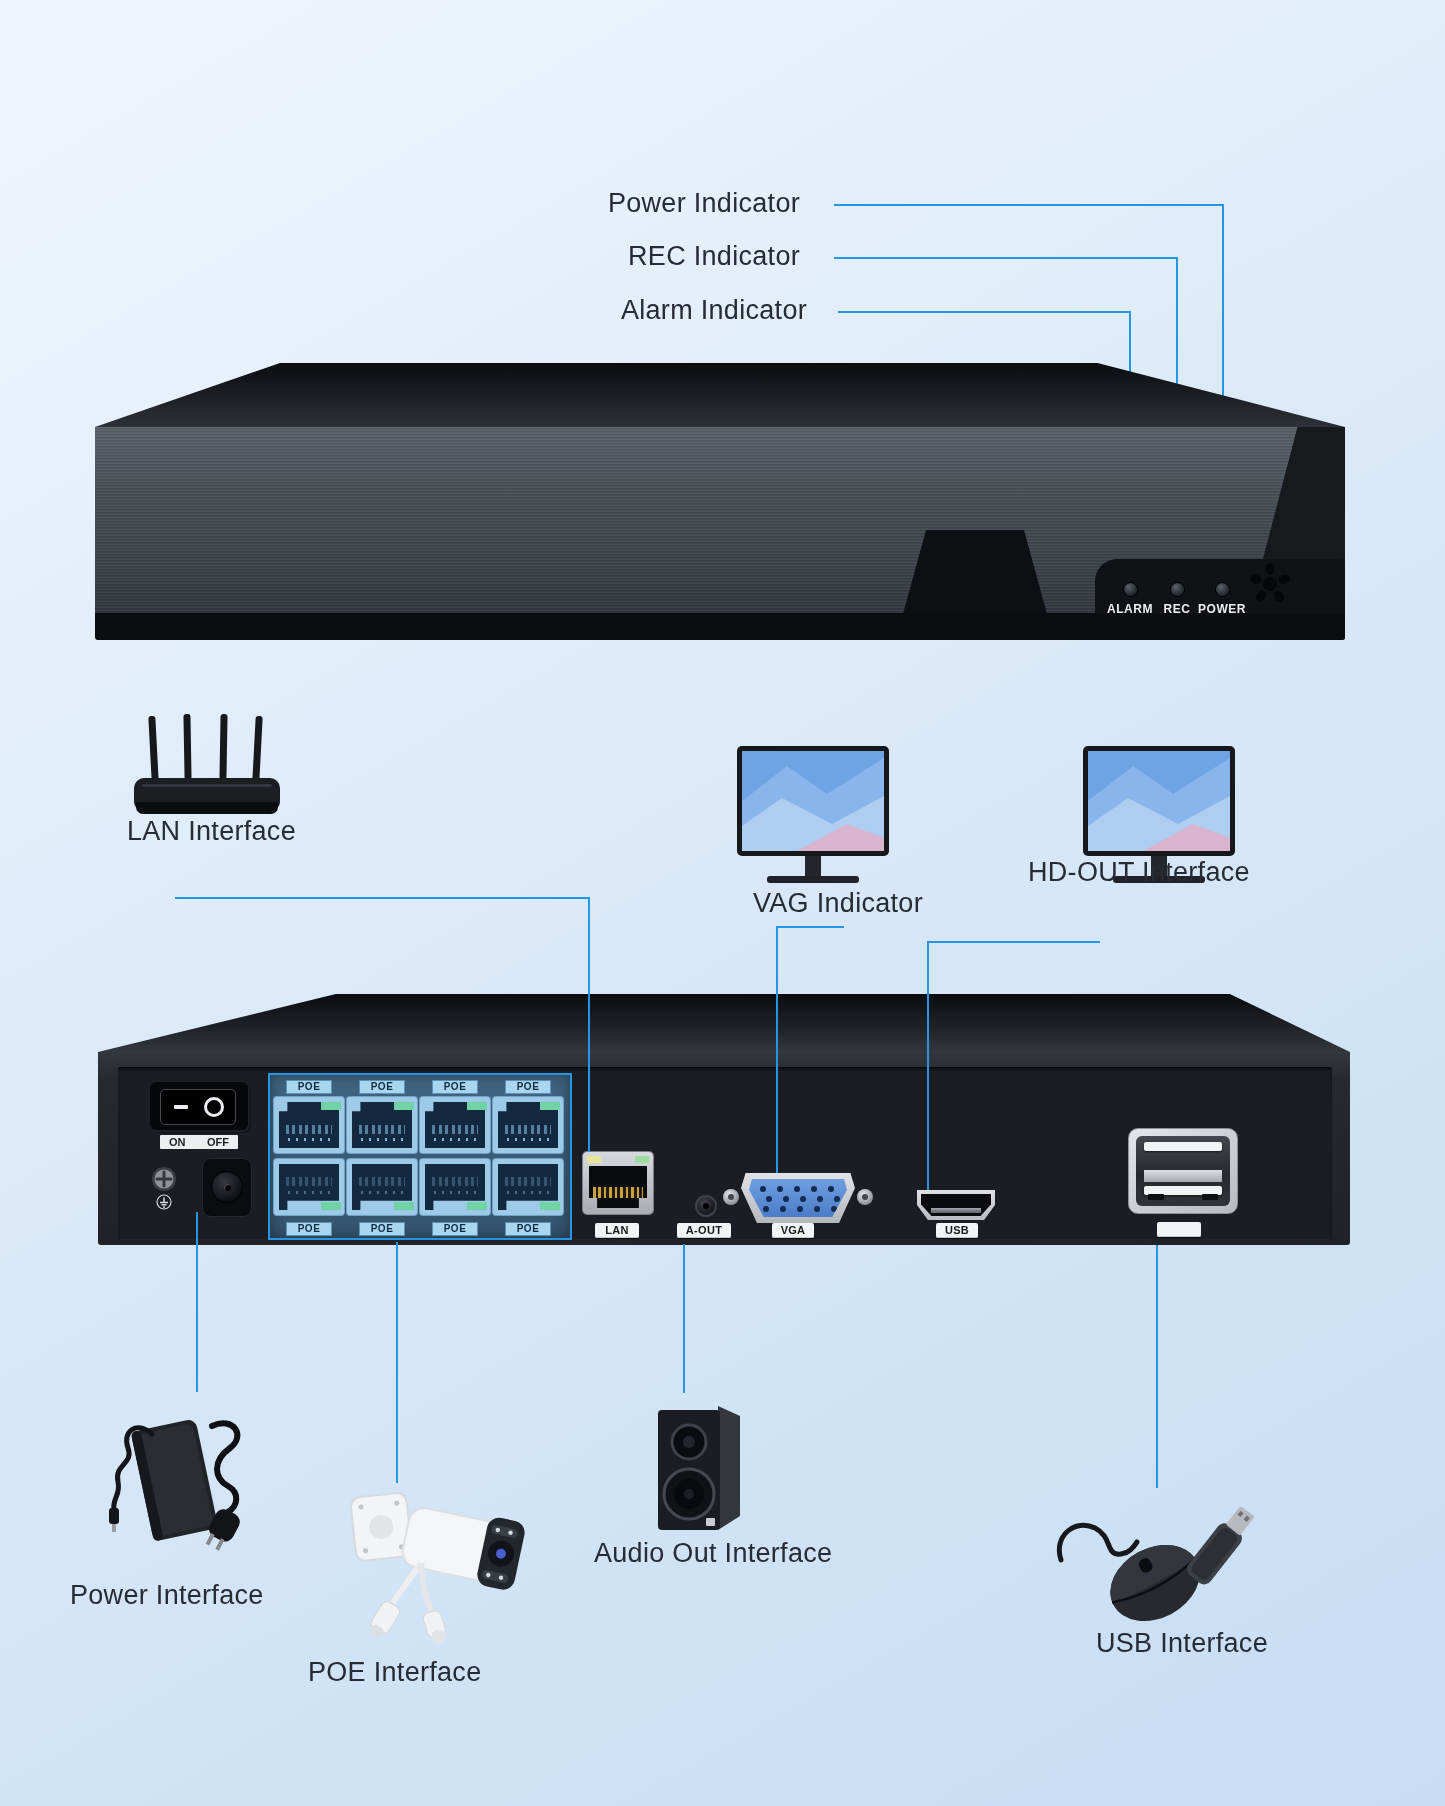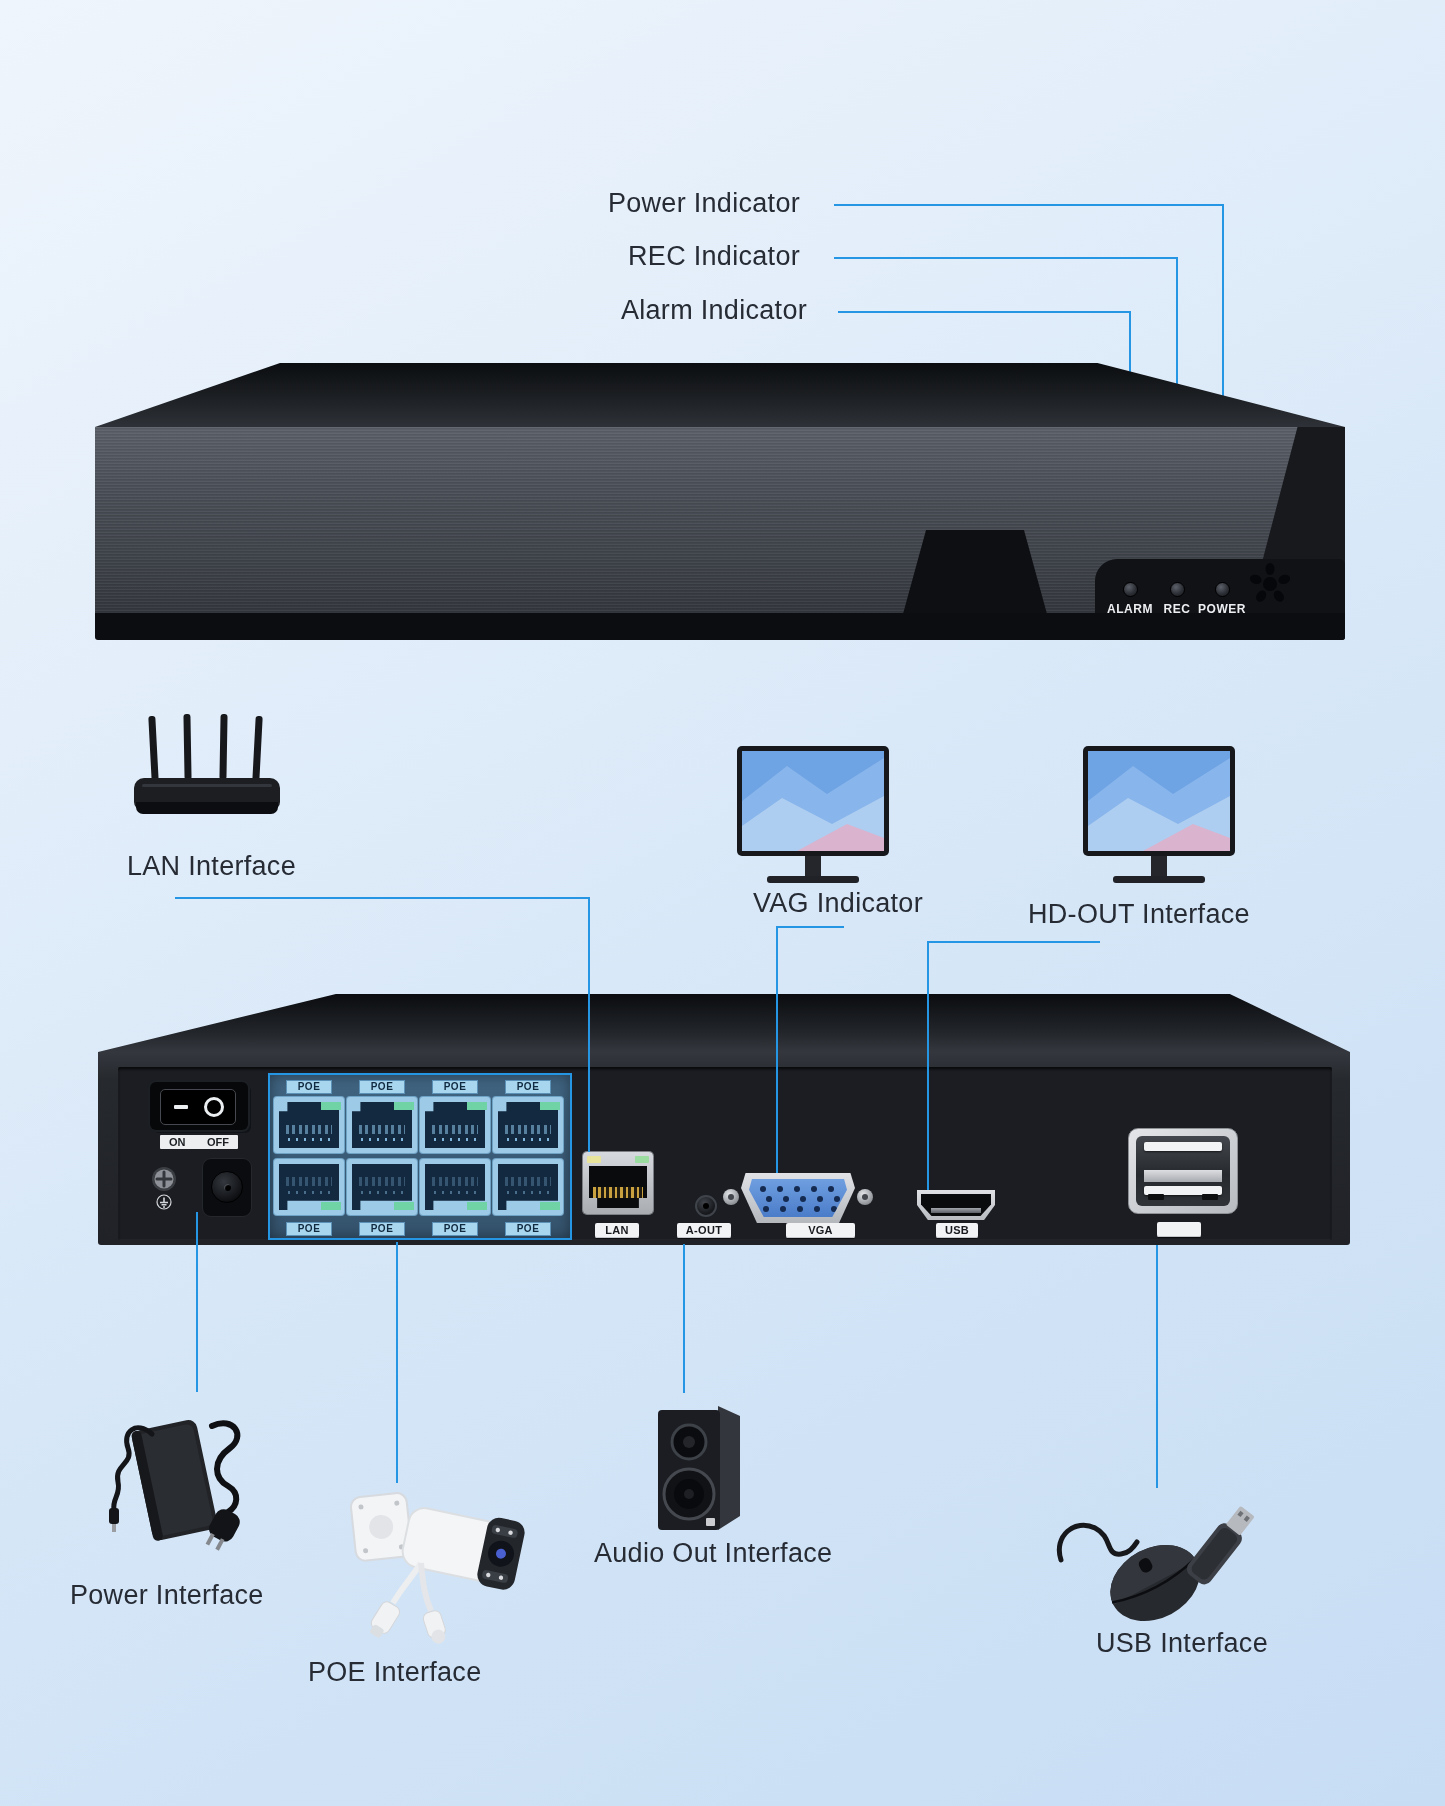--- a/index.html
+++ b/index.html
@@ -182,21 +182,21 @@
     <g fill="#17181c">
       <rect x="22" y="2" width="7" height="66" rx="3" transform="rotate(-3 25 35)"></rect>
       <rect x="56" y="0" width="7" height="66" rx="3" transform="rotate(-1 59 33)"></rect>
       <rect x="92" y="0" width="7" height="66" rx="3" transform="rotate(1 95 33)"></rect>
       <rect x="126" y="2" width="7" height="66" rx="3" transform="rotate(3 129 35)"></rect>
     </g>
     <path d="M16,64 h126 a10,10 0 0 1 10,10 v14 a8,8 0 0 1 -8,8 H14 a8,8 0 0 1 -8,-8 V74 a10,10 0 0 1 10,-10 z" fill="#1c1e22"></path>
     <path d="M8,88 h142 v5 a7,7 0 0 1 -7,7 H15 a7,7 0 0 1 -7,-7 z" fill="#0c0d10"></path>
     <rect x="14" y="70" width="130" height="3" rx="1.5" fill="#33363c"></rect>
   </svg>
-  <div class="clabel" style="left:127px;top:851px;">LAN Interface</div>
+  <div class="clabel" style="left:127px;top:816px;">LAN Interface</div>
 
   <svg class="icon" style="left:737px;top:746px;" width="152" height="142" viewBox="0 0 152 142">
     <rect x="0" y="0" width="152" height="110" rx="5" fill="#16181c"></rect>
     <rect x="5" y="5" width="142" height="100" fill="#6ea3e4"></rect>
     <polygon points="5,55 50,20 90,48 147,12 147,105 5,105" fill="#8db9ec" opacity=".85"></polygon>
     <polygon points="5,80 45,52 95,78 147,50 147,105 5,105" fill="#b8d4f2" opacity=".8"></polygon>
     <polygon points="60,105 110,78 147,92 147,105" fill="#e8a9c2" opacity=".75"></polygon>
     <rect x="68" y="110" width="16" height="20" fill="#24262b"></rect>
     <rect x="30" y="130" width="92" height="7" rx="3" fill="#202227"></rect>
   </svg>
@@ -204,21 +204,21 @@
 
   <svg class="icon" style="left:1083px;top:746px;" width="152" height="142" viewBox="0 0 152 142">
     <rect x="0" y="0" width="152" height="110" rx="5" fill="#16181c"></rect>
     <rect x="5" y="5" width="142" height="100" fill="#6ea3e4"></rect>
     <polygon points="5,55 50,20 90,48 147,12 147,105 5,105" fill="#8db9ec" opacity=".85"></polygon>
     <polygon points="5,80 45,52 95,78 147,50 147,105 5,105" fill="#b8d4f2" opacity=".8"></polygon>
     <polygon points="60,105 110,78 147,92 147,105" fill="#e8a9c2" opacity=".75"></polygon>
     <rect x="68" y="110" width="16" height="20" fill="#24262b"></rect>
     <rect x="30" y="130" width="92" height="7" rx="3" fill="#202227"></rect>
   </svg>
-  <div class="clabel" style="left:1028px;top:899px;">HD-OUT Interface</div>
+  <div class="clabel" style="left:1028px;top:857px;">HD-OUT Interface</div>
 
   <div class="hline" style="left:175px;top:897px;width:415px;"></div>
   <div class="vline" style="left:588px;top:897px;height:255px;z-index:5;"></div>
   <div class="hline" style="left:778px;top:926px;width:66px;"></div>
   <div class="vline" style="left:776px;top:926px;height:247px;z-index:5;"></div>
   <div class="hline" style="left:929px;top:941px;width:171px;"></div>
   <div class="vline" style="left:927px;top:941px;height:249px;z-index:5;"></div>
 
   <div class="back-dev">
     <div class="bd-top"></div>
@@ -367,21 +367,21 @@
         <div class="usb-tongue" style="top:6px;"></div>
         <div class="usb-shelf"></div>
         <div class="usb-tongue" style="top:50px;"></div>
         <div class="usb-notch" style="left:12px;"></div>
         <div class="usb-notch" style="right:12px;"></div>
       </div>
     </div>
 
     <div class="plate" style="left:497px;top:229px;width:44px;">LAN</div>
     <div class="plate" style="left:579px;top:229px;width:54px;">A-OUT</div>
-    <div class="plate" style="left:688px;top:229px;width:69px;">VGA</div>
+    <div class="plate" style="left:674px;top:229px;width:42px;">VGA</div>
     <div class="plate" style="left:838px;top:229px;width:42px;">USB</div>
     <div class="plate" style="left:1059px;top:228px;width:44px;"></div>
   </div>
 
   <div class="vline" style="left:196px;top:1212px;height:180px;z-index:5;"></div>
   <div class="vline" style="left:396px;top:1242px;height:241px;z-index:5;"></div>
   <div class="vline" style="left:683px;top:1244px;height:149px;z-index:5;"></div>
   <div class="vline" style="left:1156px;top:1245px;height:243px;z-index:5;"></div>
 
   <svg class="icon" style="left:100px;top:1402px;" width="160" height="165" viewBox="0 0 160 165">

